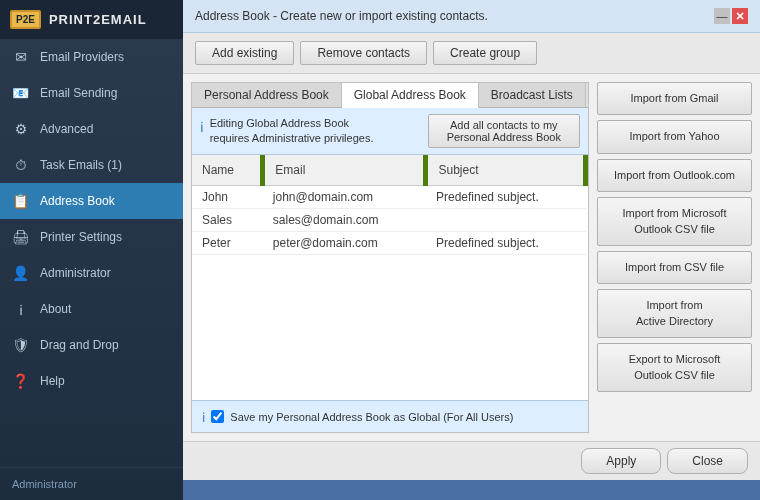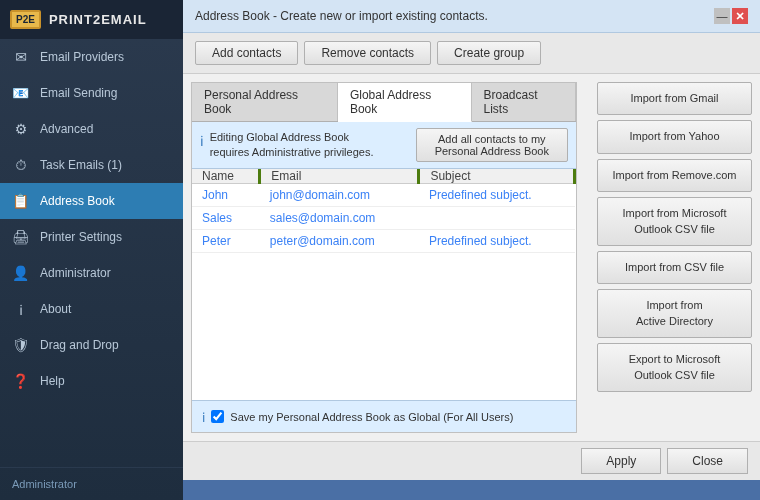--- a/index.html
+++ b/index.html
@@ -116,21 +116,21 @@
       color: #333;
       cursor: pointer;
       font-size: 12px;
       border-radius: 2px;
     }
 
     .content-area {
       display: flex;
       flex: 1;
       padding: 8px;
-      gap: 20px;
+      gap: 8px;
       overflow: hidden;
     }
 
     .left-panel {
       flex: 1;
       display: flex;
       flex-direction: column;
       background: #fff;
       border: 1px solid #c0c0c0;
     }
@@ -195,30 +195,30 @@
     .contacts-table {
       width: 100%;
       border-collapse: collapse;
       font-size: 12px;
     }
     .contacts-table thead tr {
       background: #f0f0f0;
       border-bottom: 1px solid #ccc;
     }
     .contacts-table th {
-      padding: 0 10px;
+      padding: 8px 10px;
       text-align: left;
       color: #444;
       font-weight: normal;
-      border-right: 3px solid #4d7c0f;
+      border-right: 5px solid #4d7c0f;
     }
     .contacts-table td {
       padding: 4px 10px;
       border-bottom: 1px solid #eeeeee;
-      color: #3b82f6;
+      color: #404040;
     }
 
     .save-checkbox-bar {
       display: flex;
       align-items: center;
       gap: 6px;
       padding: 6px 10px;
       background: #dceeff;
       border-top: 1px solid #b0c8e0;
       font-size: 11px;
@@ -251,21 +251,21 @@
       justify-content: flex-end;
       gap: 6px;
     }
     .bottom-btn {
       padding: 5px 24px;
       background: linear-gradient(180deg, #f5f5f5, #e0e0e0);
       border: 1px solid #b0b0b0;
       color: #333;
       cursor: pointer;
       font-size: 12px;
-      border-radius: 0;
+      border-radius: 8px;
     }
 
     input[type="checkbox"] { cursor: pointer; }
   </style>
 </head>
 <body>
 
 <div class="sidebar">
   <div class="logo-area">
     <span class="logo-badge">P2E</span>
@@ -322,21 +322,21 @@
 
   <div class="title-bar">
     <span class="title-text">Address Book - Create new or import existing contacts.</span>
     <div class="window-controls">
       <div class="win-btn win-btn-min">—</div>
       <div class="win-btn win-btn-close">✕</div>
     </div>
   </div>
 
   <div class="toolbar">
-    <button class="toolbar-btn">Add contacts</button>
+    <button class="toolbar-btn">Add existing</button>
     <button class="toolbar-btn">Remove contacts</button>
     <button class="toolbar-btn">Create group</button>
   </div>
 
   <div class="content-area">
 
     <div class="left-panel">
 
       <div class="tabs-row">
         <div class="tab">Personal Address Book</div>
@@ -384,21 +384,21 @@
       <div class="save-checkbox-bar">
         <span class="info-icon" style="color:#3a7dbf;font-size:13px;">ℹ</span>
         <input type="checkbox" id="save-global-cb" checked="" style="">
         <label for="save-global-cb">Save my Personal Address Book as Global (For All Users)</label>
       </div>
     </div>
 
     <div class="right-panel">
       <button class="import-btn">Import from Gmail</button>
       <button class="import-btn">Import from Yahoo</button>
-      <button class="import-btn">Import from Remove.com</button>
+      <button class="import-btn">Import from Outlook.com</button>
       <button class="import-btn">Import from Microsoft<br>Outlook CSV file</button>
       <button class="import-btn">Import from CSV file</button>
       <button class="import-btn">Import from<br>Active Directory</button>
       <button class="import-btn">Export to Microsoft<br>Outlook CSV file</button>
     </div>
   </div>
 
   <div class="bottom-bar">
     <button class="bottom-btn">Apply</button>
     <button class="bottom-btn">Close</button>

